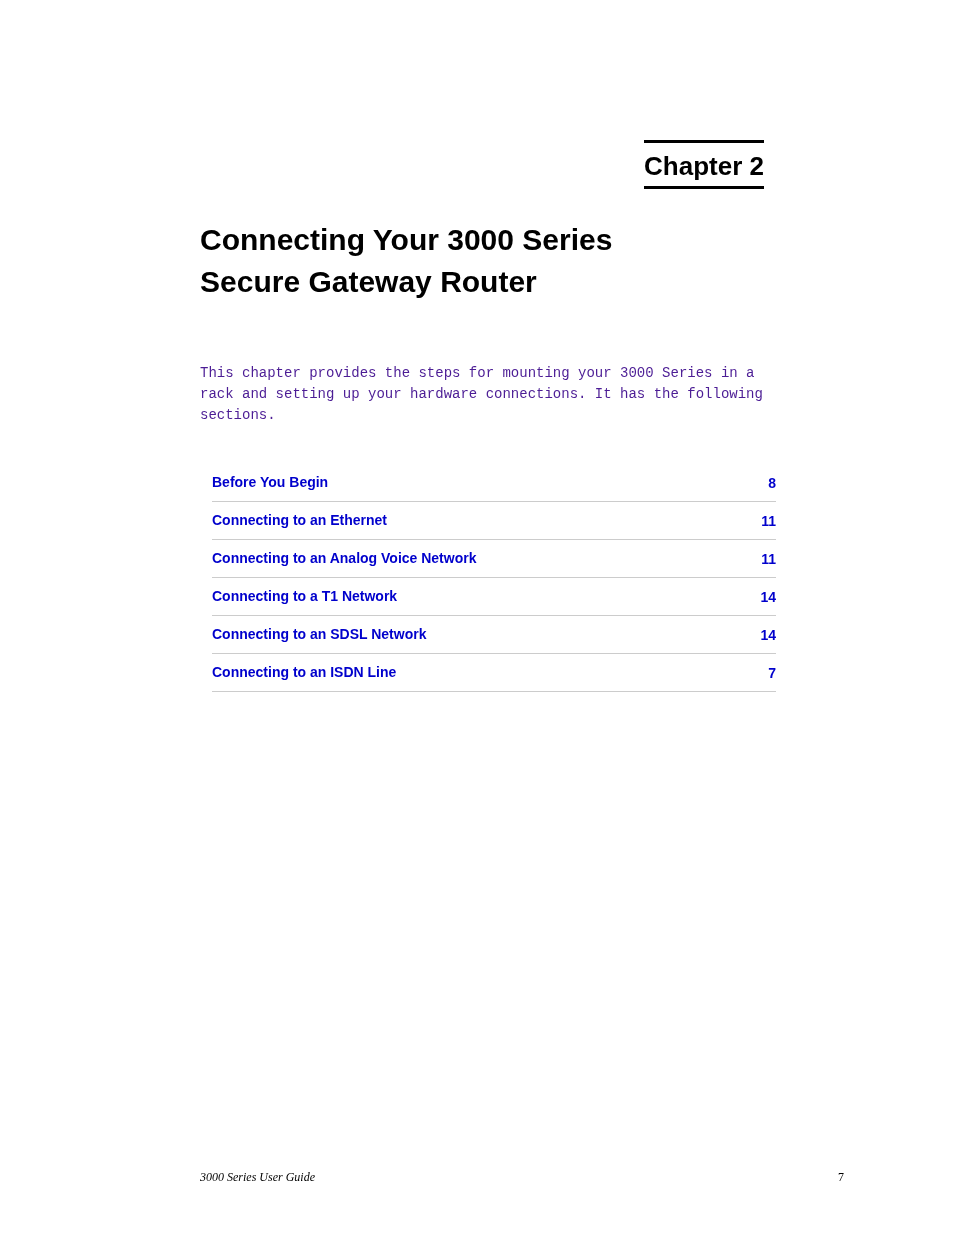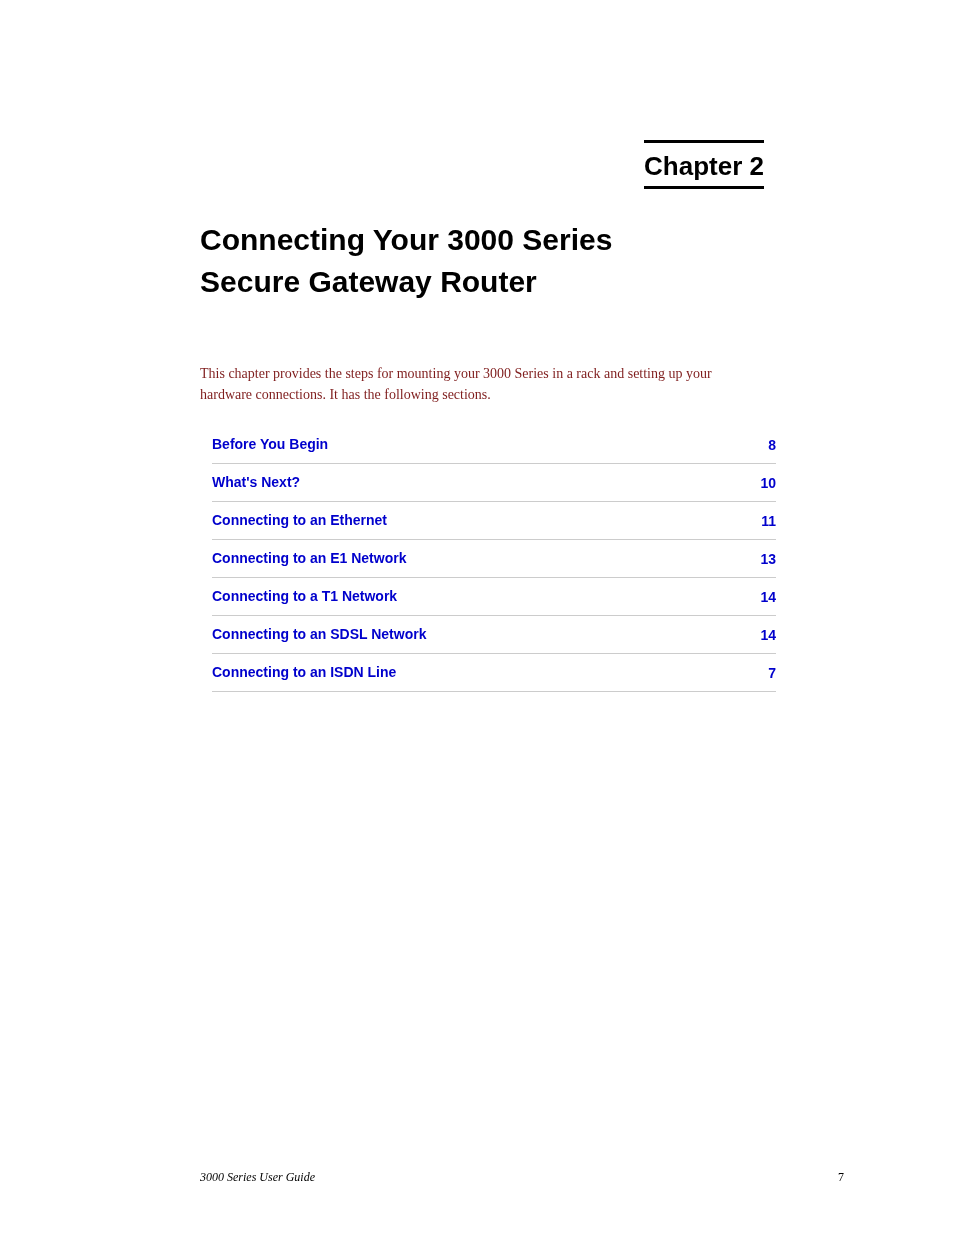--- a/index.html
+++ b/index.html
@@ -51,24 +51,24 @@
       font-weight: bold;
       font-family: Arial, sans-serif;
       color: #000000;
       line-height: 1.4;
       margin-top: 20px;
       margin-bottom: 60px;
     }
 
     .intro-text {
       font-size: 14px;
-      color: #7f1d1d;
+      color: #4c1d95;
       line-height: 1.5;
-      margin-bottom: 21px;
-      font-family: Liberation Serif, serif;
+      margin-bottom: 38px;
+      font-family: Liberation Mono, monospace;
     }
 
     .toc-table {
       width: 100%;
       border-collapse: collapse;
       margin-top: 10px;
       margin-left: 12px;
     }
 
     .toc-row {
@@ -147,30 +147,26 @@
 
     <p class="intro-text">This chapter provides the steps for mounting your 3000 Series in a rack and setting up your hardware connections. It has the following sections.</p>
 
     <table class="toc-table">
       <tbody id="toc-body">
       <tr class="toc-row">
             <td><a class="toc-link" href="#">Before You Begin</a></td>
             <td class="toc-page">8</td>
           </tr>
           <tr class="toc-row">
-            <td><a class="toc-link" href="#">What's Next?</a></td>
-            <td class="toc-page">10</td>
-          </tr>
-          <tr class="toc-row">
             <td><a class="toc-link" href="#">Connecting to an Ethernet</a></td>
             <td class="toc-page">11</td>
           </tr>
           <tr class="toc-row">
-            <td><a class="toc-link" href="#">Connecting to an E1 Network</a></td>
-            <td class="toc-page">13</td>
+            <td><a class="toc-link" href="#">Connecting to an Analog Voice Network</a></td>
+            <td class="toc-page">11</td>
           </tr>
           <tr class="toc-row">
             <td><a class="toc-link" href="#">Connecting to a T1 Network</a></td>
             <td class="toc-page">14</td>
           </tr>
           <tr class="toc-row">
             <td><a class="toc-link" href="#">Connecting to an SDSL Network</a></td>
             <td class="toc-page">14</td>
           </tr>
           <tr class="toc-row">

